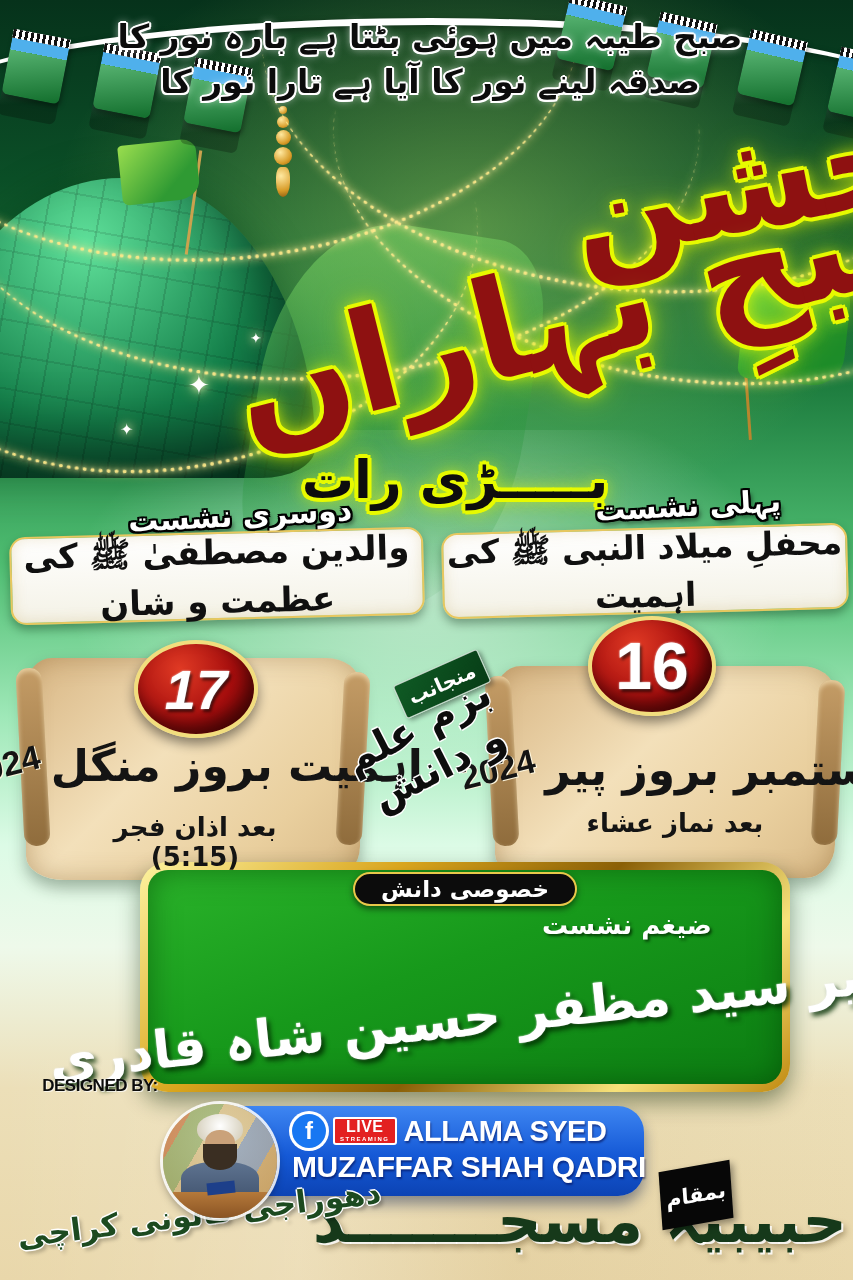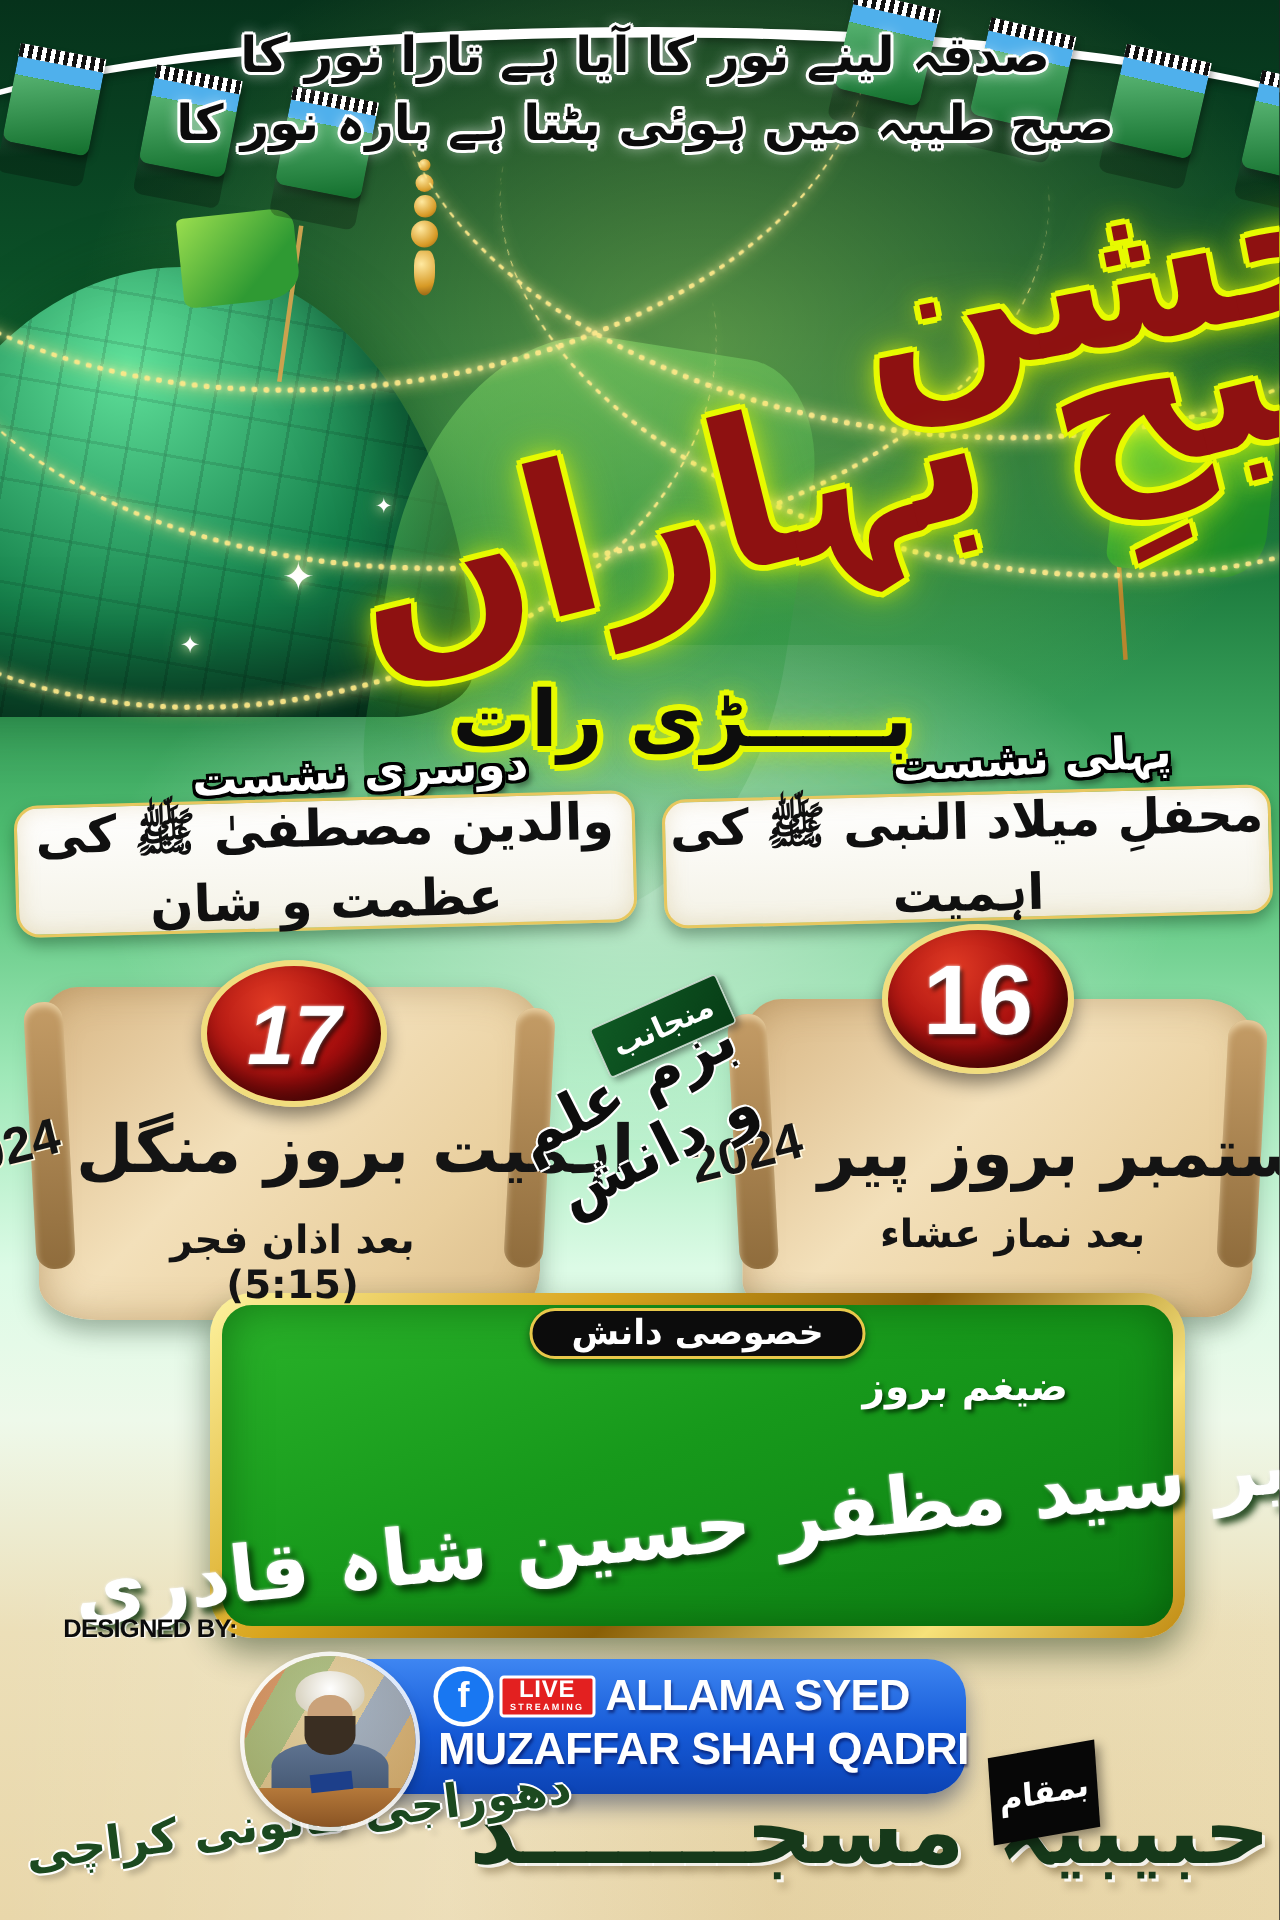--- a/index.html
+++ b/index.html
@@ -244,22 +244,22 @@
       <div class="bflag"></div>
   </div>
   <div class="bunting b-right">
     <div class="bflag"></div>
       <div class="bflag"></div>
       <div class="bflag"></div>
       <div class="bflag"></div>
   </div>
 
   <div class="layer couplet urdu outline-white">
+    <div>صبح طیبہ میں ہوئی بٹتا ہے بارہ نور کا</div>
     <div>صدقہ لینے نور کا آیا ہے تارا نور کا</div>
-    <div>صبح طیبہ میں ہوئی بٹتا ہے بارہ نور کا</div>
   </div>
 
   <div class="layer title-jashn urdu outline-yellow">جشن</div>
   <div class="layer title-subh urdu outline-yellow">صبحِ بہاراں</div>
   <div class="layer title-sub urdu outline-yellow">بـــــڑی رات</div>
 
   <div class="layer session-heading sh-first urdu outline-black">پہلی نشست</div>
   <div class="layer session-box sb-first urdu">
     <span>محفلِ میلاد النبی ﷺ کی اہمیت</span>
   </div>
@@ -289,21 +289,21 @@
   <div class="scroll-time st-17 urdu">بعد اذان فجر (5:15)</div>
 
   <div class="layer org-label urdu">منجانب</div>
   <div class="layer org-name urdu">
     <div>بزم علم</div>
     <div>و دانش</div>
   </div>
 
   <div class="layer green-banner">
     <div class="special-pill urdu">خصوصی دانش</div>
-    <div class="honorific urdu">ضیغم بروز</div>
+    <div class="honorific urdu">ضیغم نشست</div>
     <div class="speaker-name urdu">پیر سید مظفر حسین شاہ قادری</div>
   </div>
 
   <div class="layer designed">
     <div class="dh">DESIGNED BY:</div>
   </div>
 
   <div class="layer blue-bar">
     <div class="bar-content">
       <div class="bar-row1">

